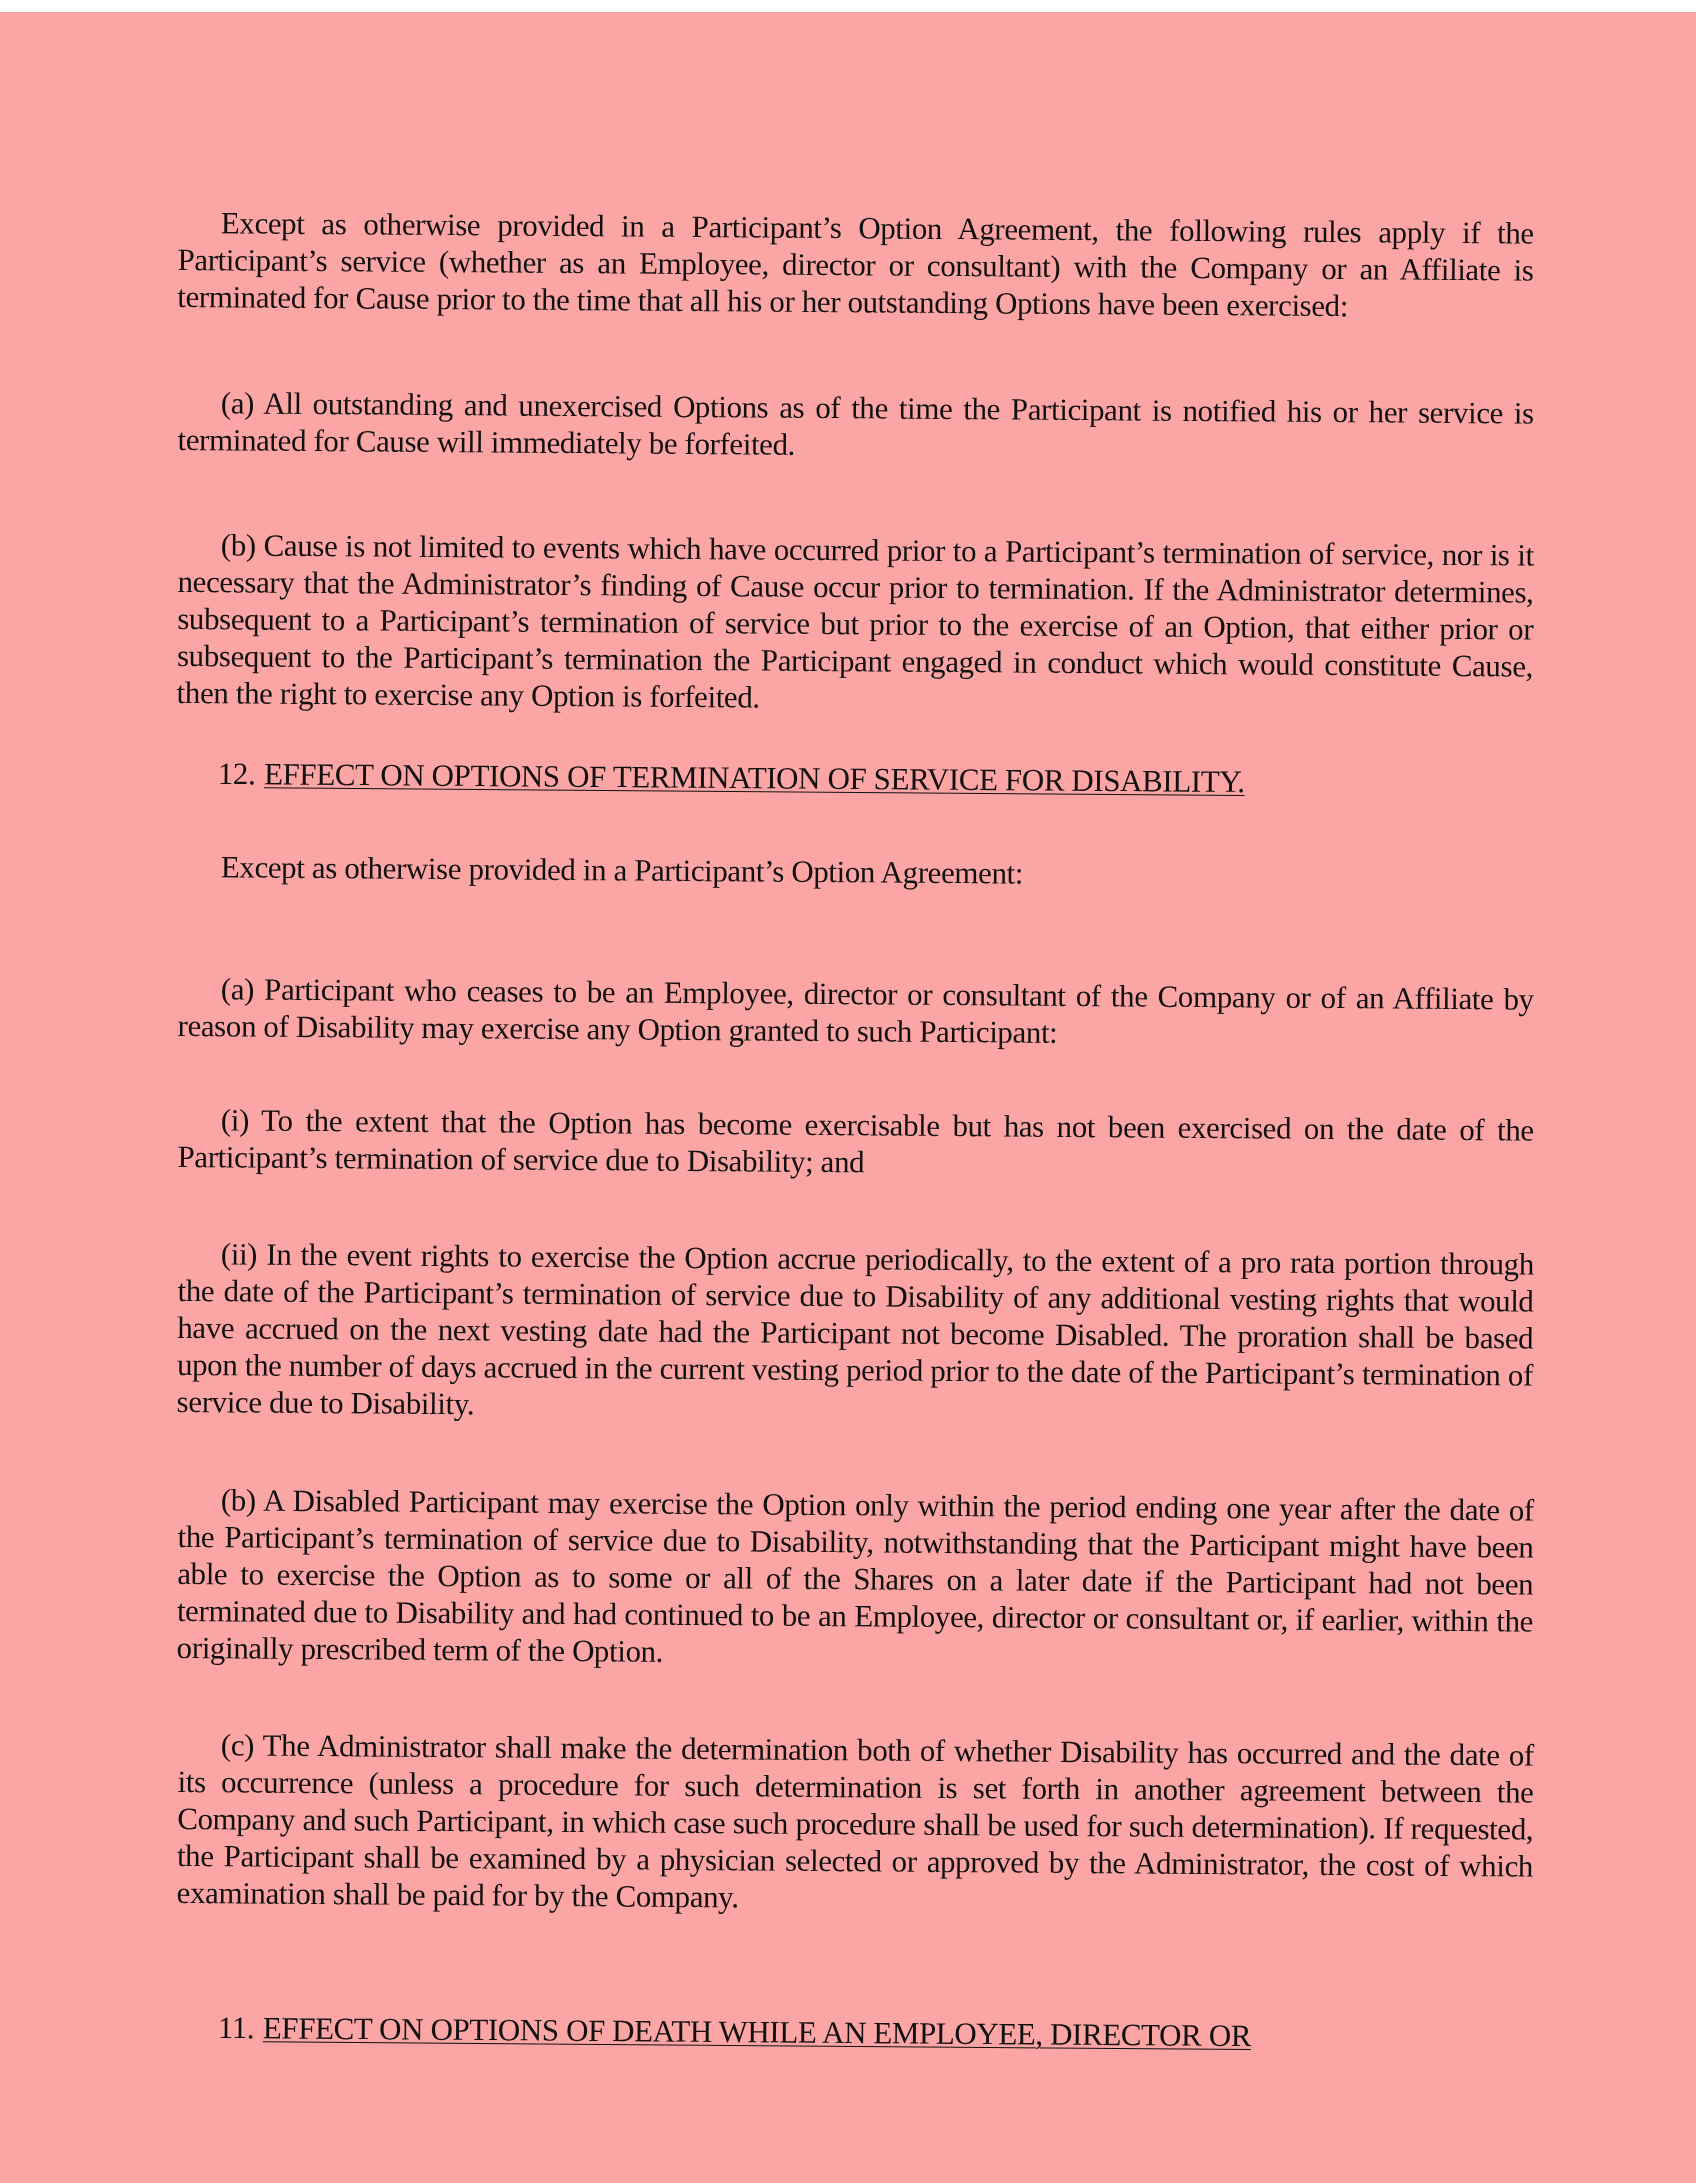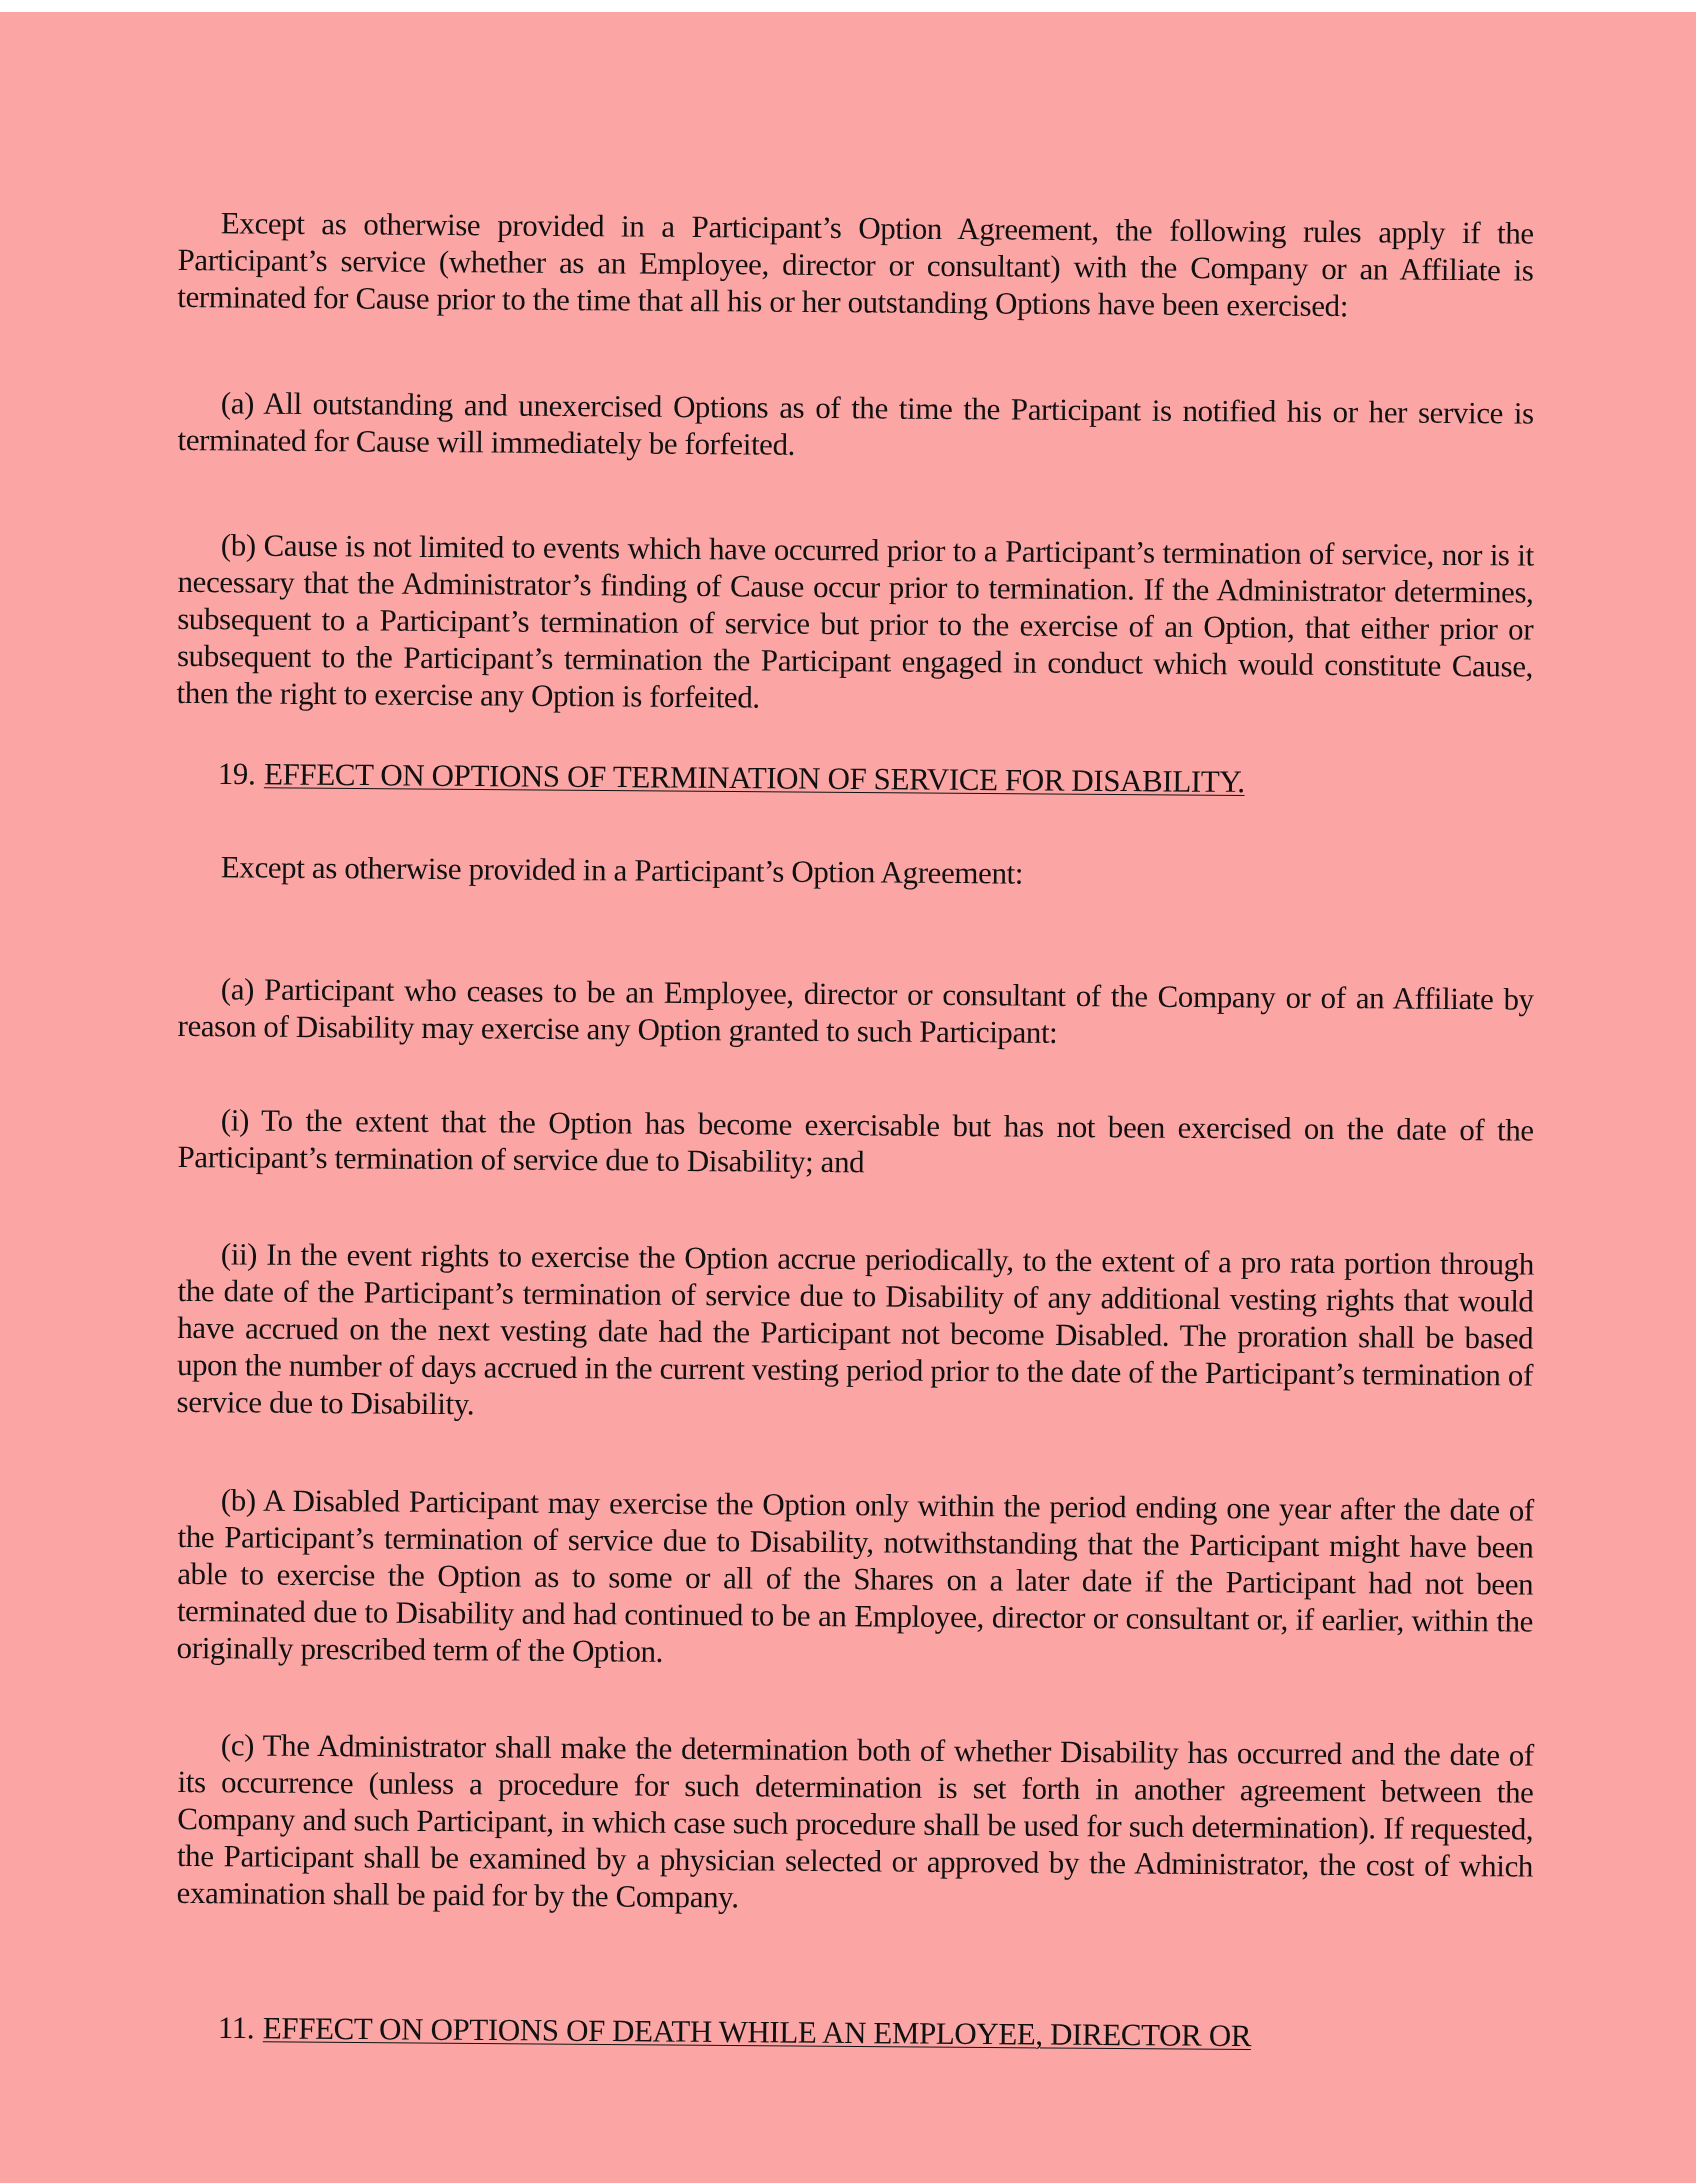--- a/index.html
+++ b/index.html
@@ -47,21 +47,21 @@
 
 <div class="page">
 
   <p class="para" style="top:192px; margin:0;">Except as otherwise provided in a Participant’s Option Agreement, the following rules apply if the Participant’s service (whether as an Employee, director or consultant) with the Company or an Affiliate is terminated for Cause prior to the time that all his or her outstanding Options have been exercised:</p>
 
   <p class="para" style="top:372px; margin:0;">(a) All outstanding and unexercised Options as of the time the Participant is notified his or her service is terminated for Cause will immediately be forfeited.</p>
 
   <p class="para" style="top:514px; margin:0;">(b) Cause is not limited to events which have occurred prior to a Participant’s termination of service, nor is it necessary that the Administrator’s finding of Cause occur prior to termination. If the Administrator determines, subsequent to a Participant’s termination of service but prior to the exercise of an Option, that either prior or subsequent to the Participant’s termination the Participant engaged in conduct which would constitute Cause, then the right to exercise any Option is forfeited.</p>
 
   <div class="heading" style="top:743px;">
-    <span class="num">19.</span><span class="title">EFFECT ON OPTIONS OF TERMINATION OF SERVICE FOR DISABILITY.</span>
+    <span class="num">12.</span><span class="title">EFFECT ON OPTIONS OF TERMINATION OF SERVICE FOR DISABILITY.</span>
   </div>
 
   <p class="para" style="top:836px; margin:0;">Except as otherwise provided in a Participant’s Option Agreement:</p>
 
   <p class="para" style="top:958px; margin:0;">(a) Participant who ceases to be an Employee, director or consultant of the Company or of an Affiliate by reason of Disability may exercise any Option granted to such Participant:</p>
 
   <p class="para" style="top:1089px; margin:0;">(i) To the extent that the Option has become exercisable but has not been exercised on the date of the Participant’s termination of service due to Disability; and</p>
 
   <p class="para" style="top:1223px; margin:0;">(ii) In the event rights to exercise the Option accrue periodically, to the extent of a pro rata portion through the date of the Participant’s termination of service due to Disability of any additional vesting rights that would have accrued on the next vesting date had the Participant not become Disabled. The proration shall be based upon the number of days accrued in the current vesting period prior to the date of the Participant’s termination of service due to Disability.</p>
 

